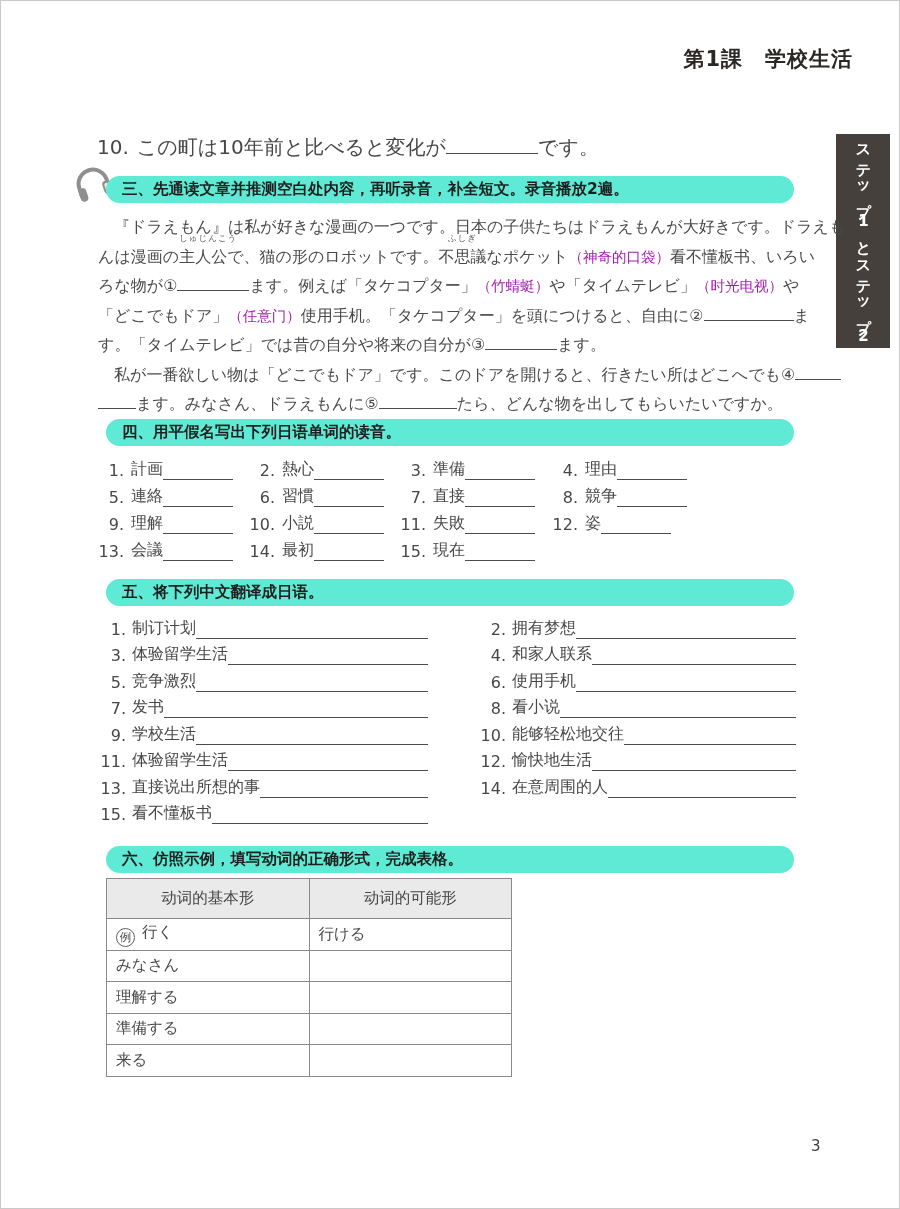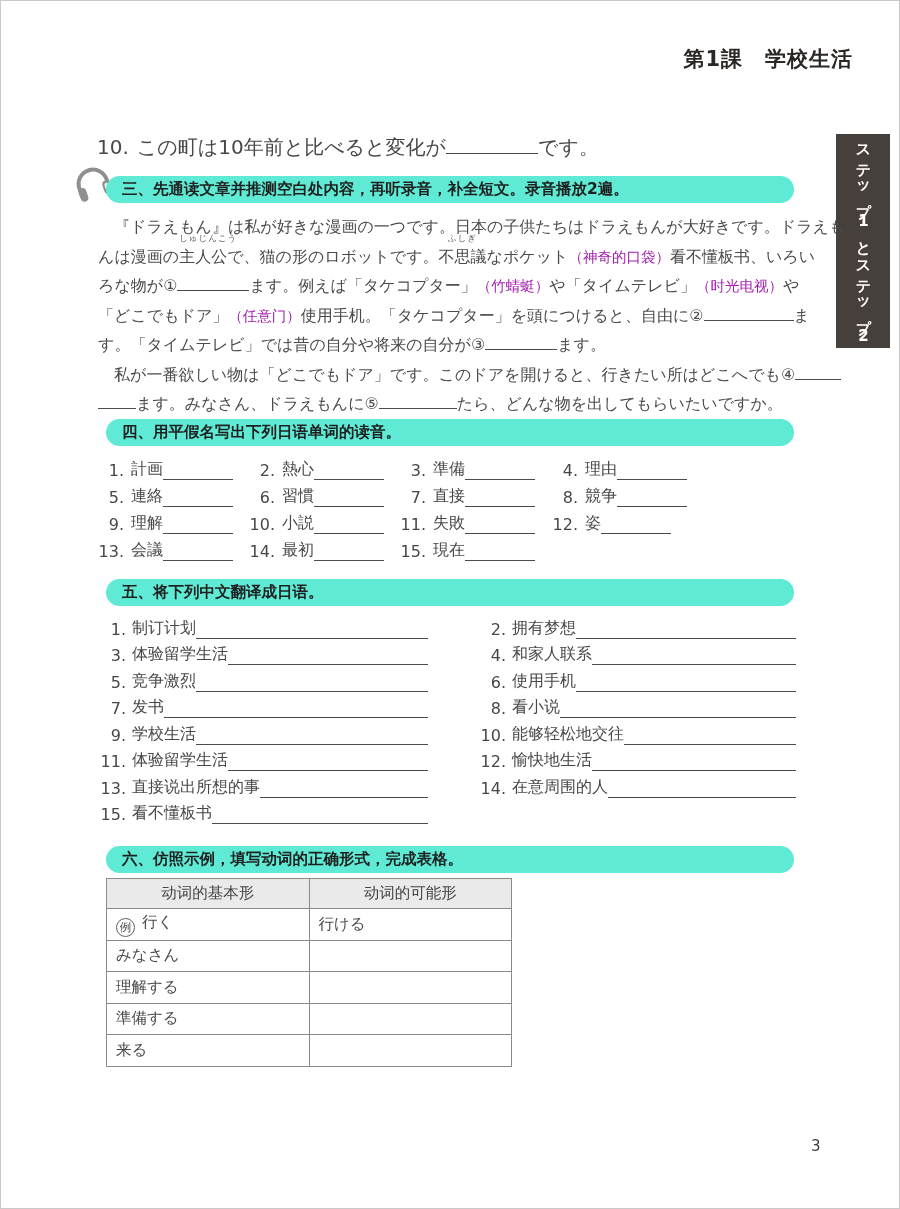--- a/index.html
+++ b/index.html
@@ -68,21 +68,21 @@
   }
   .trans-item { display:flex; align-items:flex-end; white-space:nowrap; }
   .trans-item .no { width:28px; text-align:right; margin-right:6px; flex:none; }
   .trans-item .blank { flex:1; }
   .verb-table {
     position:absolute; left:105px; top:877px; width:406px;
     border-collapse:collapse; font-size:15.5px; color:#4a4a4a;
   }
   .verb-table th, .verb-table td { border:1px solid #8a8a8a; }
   .verb-table th {
-    width:203px; height:30px; background:#eaeaea;
+    width:203px; height:40px; background:#eaeaea;
     font-weight:normal; text-align:center; color:#454545;
   }
   .verb-table td { height:31.5px; padding:0 9px; text-align:left;font-family:Liberation Mono, monospace; }
   .ex-badge {
     display:inline-flex; align-items:center; justify-content:center;
     width:19px; height:19px; border:1.4px solid #5f5f5f; border-radius:50%;
     font-size:11.5px; color:#4a4a4a; margin-right:7px; vertical-align:-4px;
   }
   .page-number {
     position:absolute; left:810px; top:1136px; font-size:15px; color:#3c3c3c;

